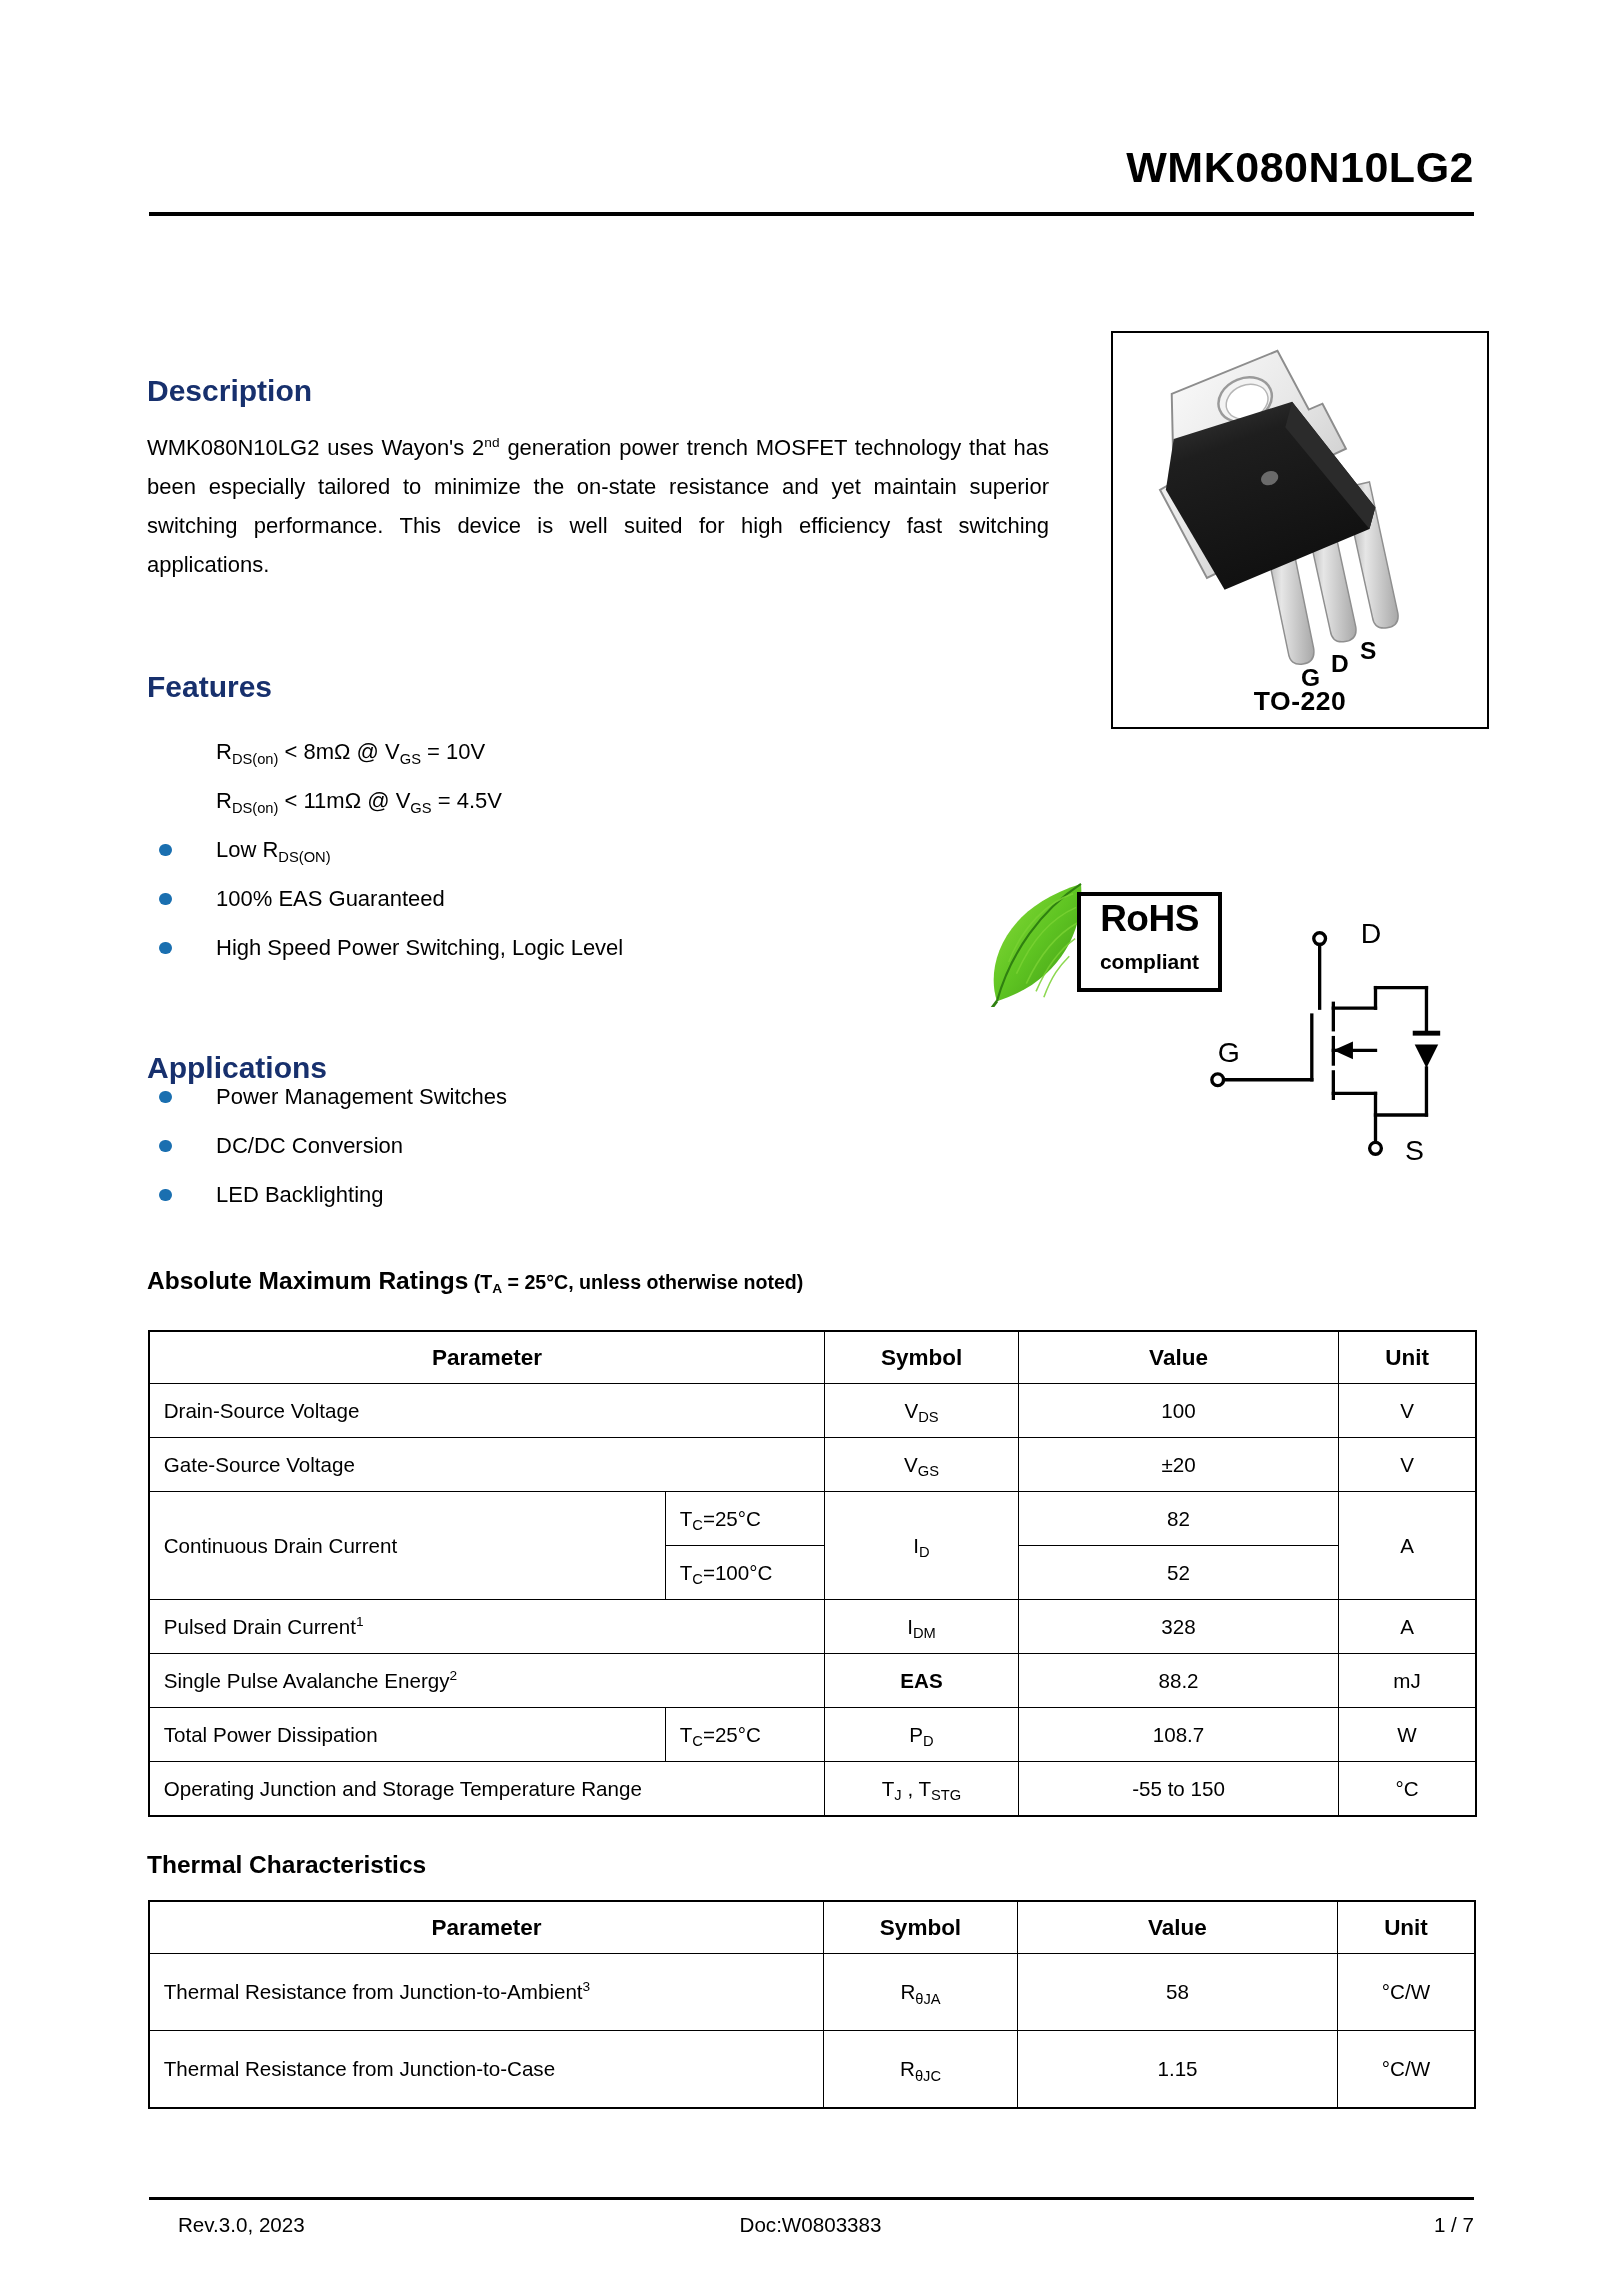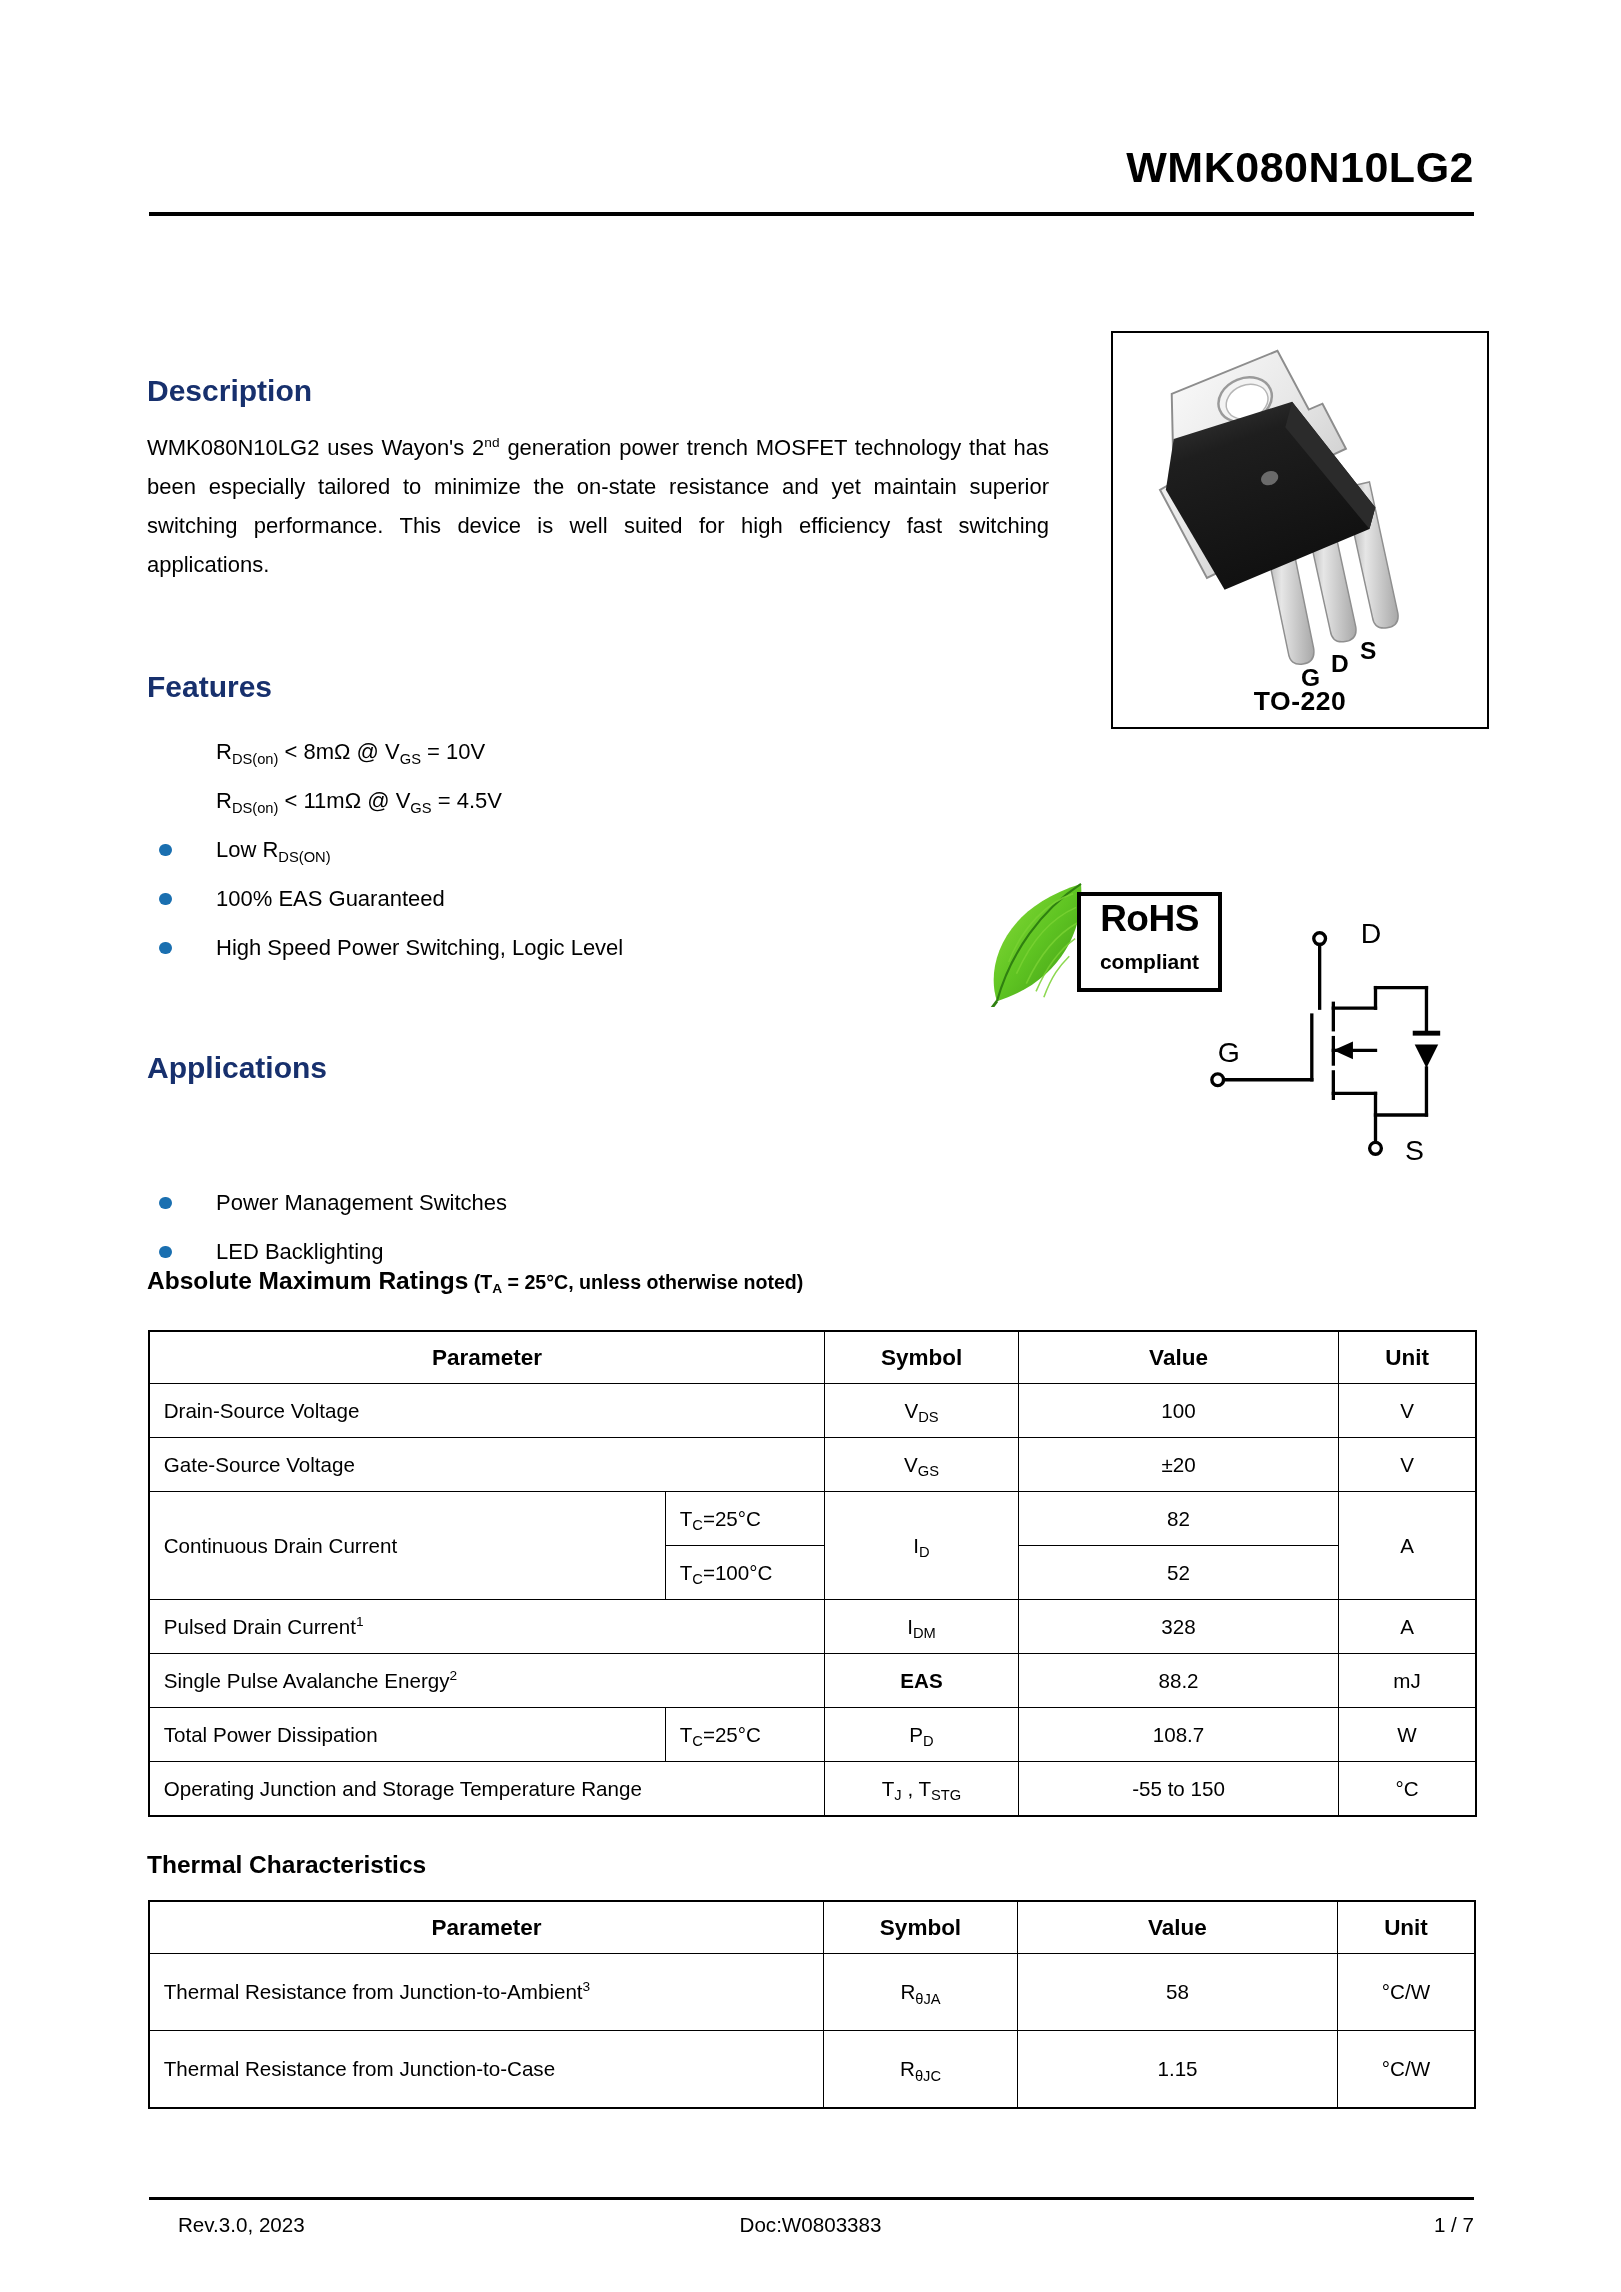--- a/index.html
+++ b/index.html
@@ -144,24 +144,28 @@
       <span class="bl-dot"></span>
       <span class="bl-txt">100% EAS Guaranteed</span>
     </div>
     <div class="bl-row">
       <span class="bl-dot"></span>
       <span class="bl-txt">High Speed Power Switching, Logic Level</span>
     </div>
   </div>
 
   <div class="sec-head" style="left:147px; top:1051px;">Applications</div>
-  <div class="bullets" style="left:159px; top:1178px; width:882px;">
+  <div class="bullets" style="left:159px; top:1072px; width:882px;">
     <div class="bl-row">
       <span class="bl-dot"></span>
       <span class="bl-txt">Power Management Switches</span>
+    </div>
+    <div class="bl-row">
+      <span class="bl-dot"></span>
+      <span class="bl-txt">DC/DC Conversion</span>
     </div>
     <div class="bl-row">
       <span class="bl-dot"></span>
       <span class="bl-txt">LED Backlighting</span>
     </div>
   </div>
 
   <div class="pkgbox">
     <svg width="370" height="390" viewBox="0 0 378 398">
       <defs>

